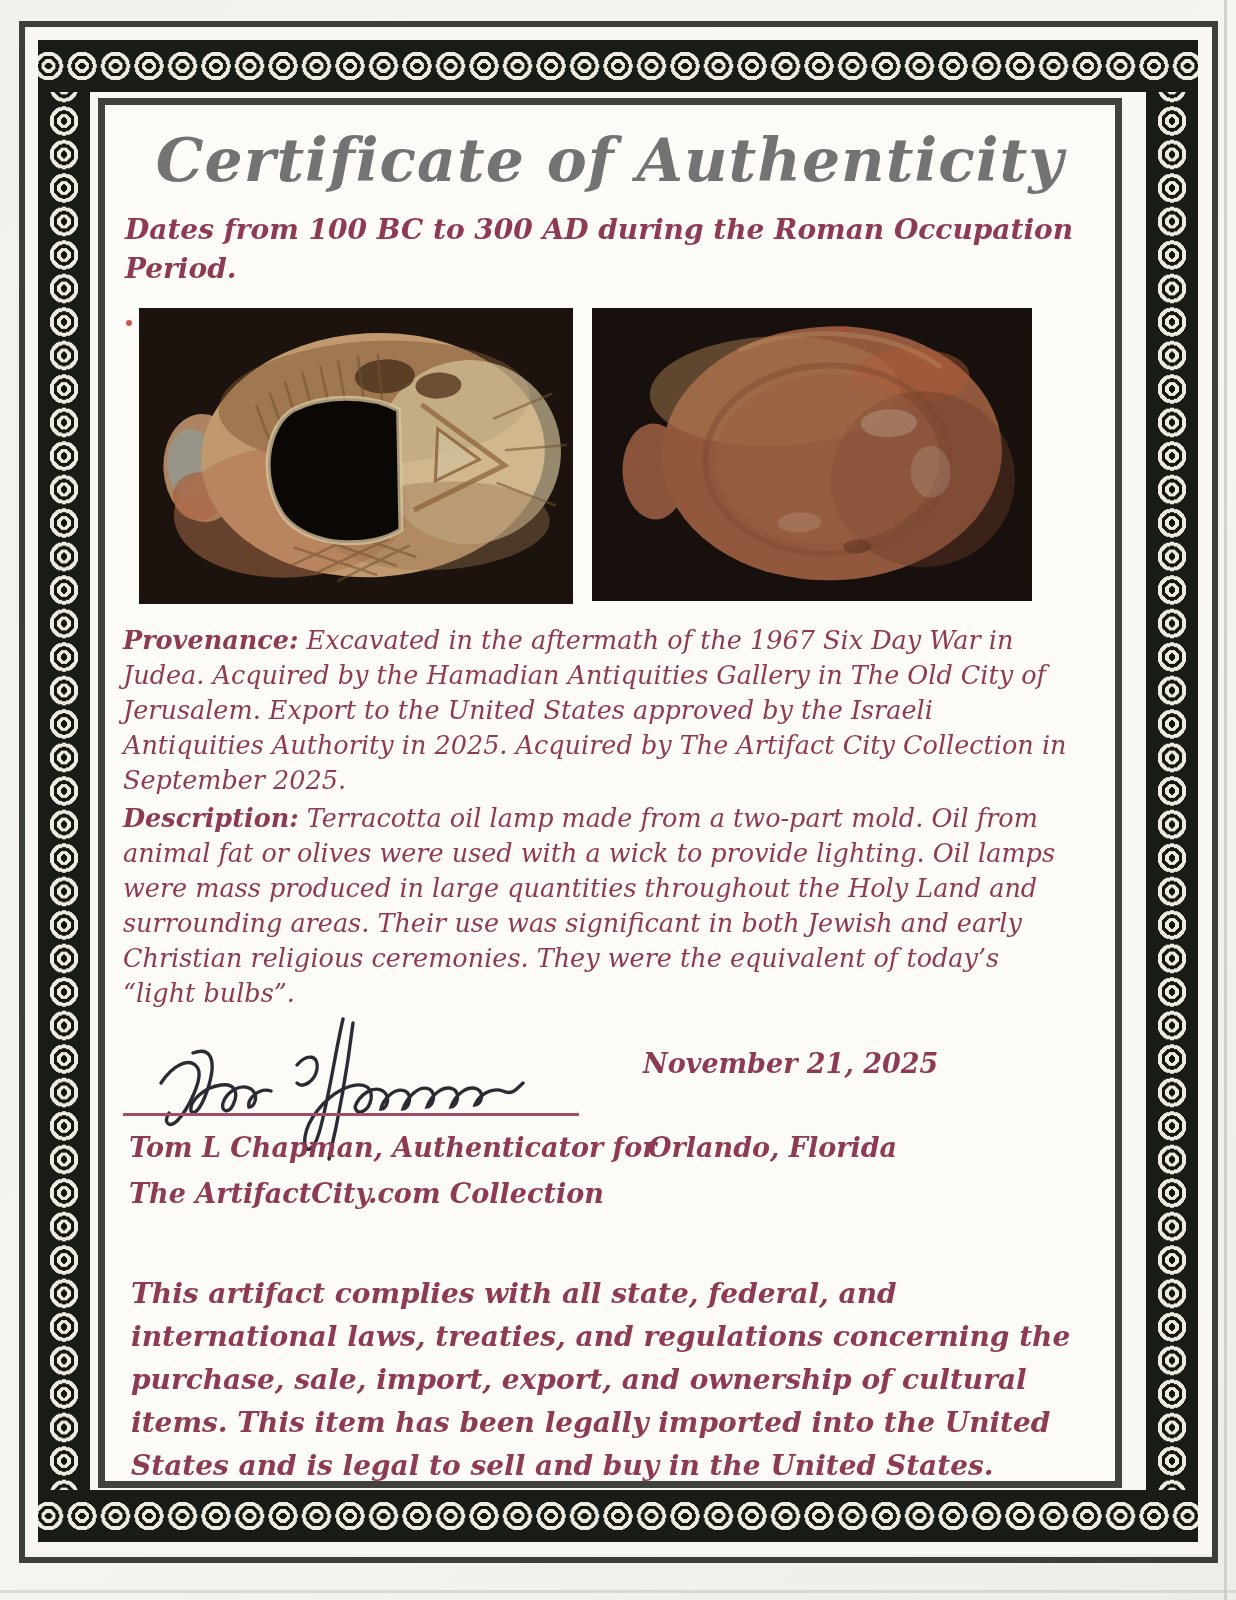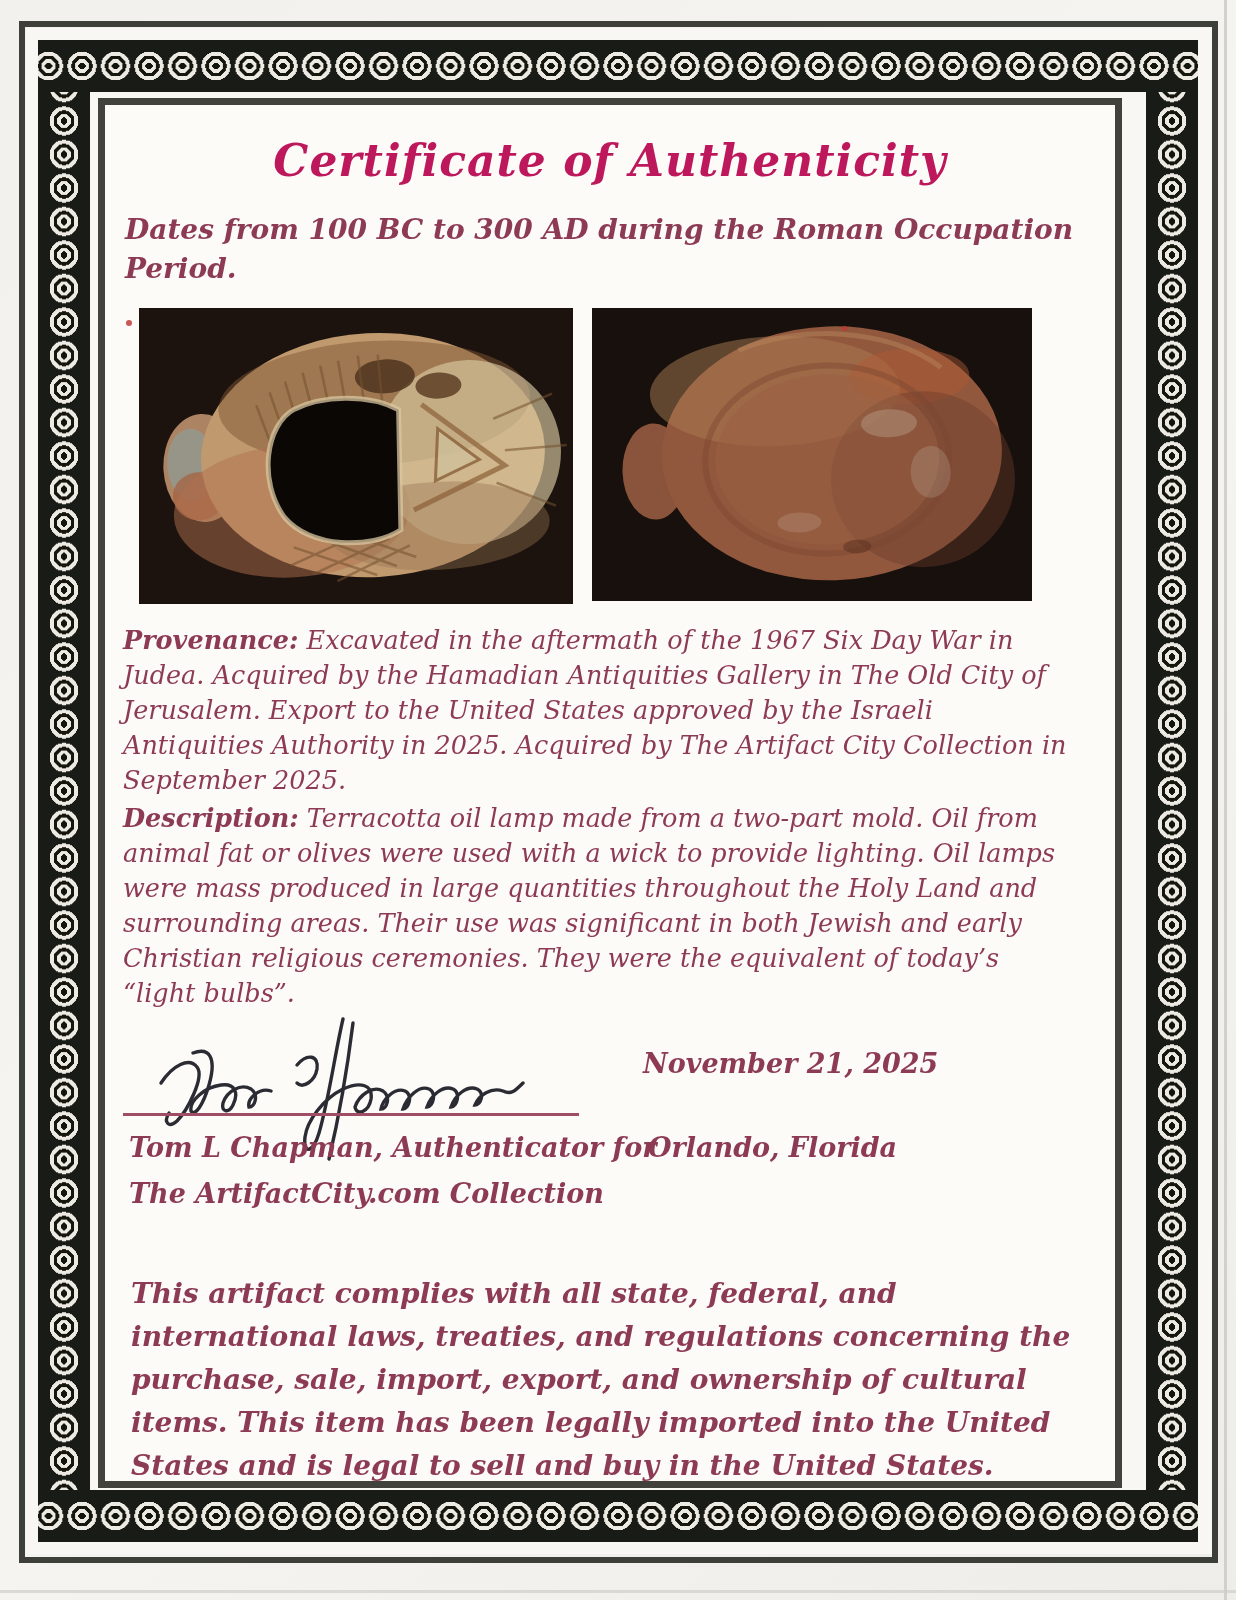--- a/index.html
+++ b/index.html
@@ -25,22 +25,22 @@
     padding:12px 16px 0 16px; color:#8d3a55; font-style:italic; overflow:hidden;
   }
   .scan-edge-right{position:absolute; top:0; bottom:0; right:9px; width:3px; background:#c9c8c4; opacity:.8;}
   .scan-edge-bottom{position:absolute; left:0; right:0; bottom:7px; height:3px; background:#cfcec9; opacity:.7;}
   .speck{position:absolute; width:6px; height:6px; border-radius:50%; background:#c03a36; opacity:.85;}
   .speck1{left:126px; top:320px;} .speck2{left:842px; top:326px; width:5px; height:5px;}
 
   
   p{margin:0;}
   .title{
-    margin:6px 0 8px 0; text-align:center; font-size:44px; line-height:75px;
-    font-weight:700; letter-spacing:1px; color:#be185d;
+    margin:6px 0 8px 0; text-align:center; font-size:60px; line-height:75px;
+    font-weight:700; letter-spacing:1px; color:#737373;
   }
   .intro{font-weight:700; font-size:28px; line-height:39px; margin:13px 0 0 4px;}
   .intro.second{margin-top:12px;}
   .bodytext{font-size:25.5px; line-height:35px; max-width:956px; margin:0 0 0 2px;}
   .dims{margin-top:26px;} .prov{margin-top:19px;} .desc{margin-top:3px;}
   .lbl{font-weight:700;}
   
   .photos{display:flex; gap:19px; margin:20px 0 0 18px;}
   .photo{margin:0; font-size:0; line-height:0;}
   

